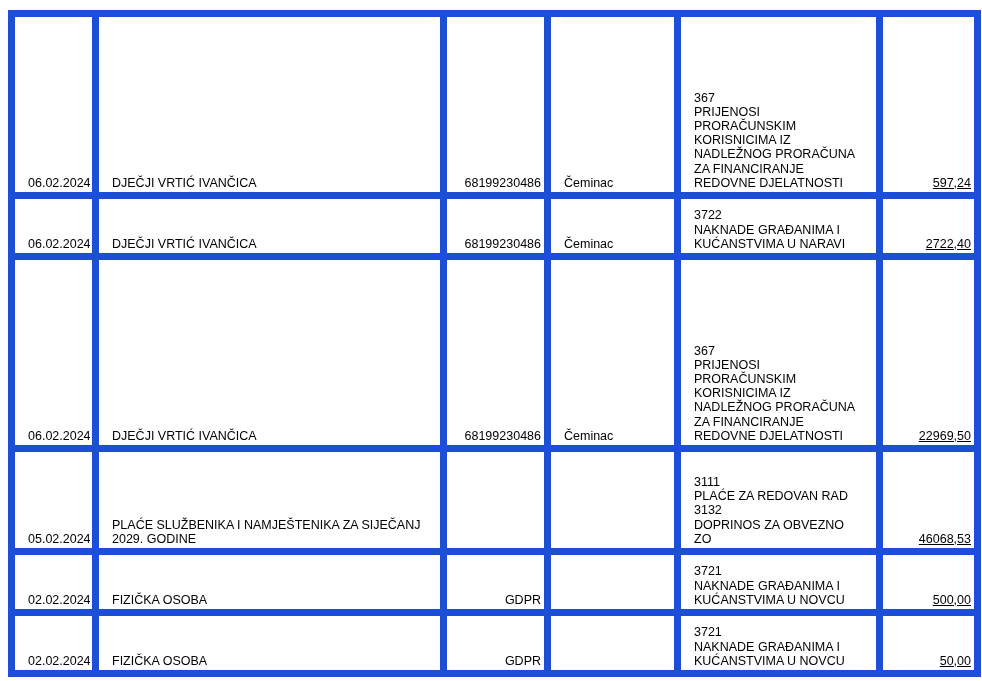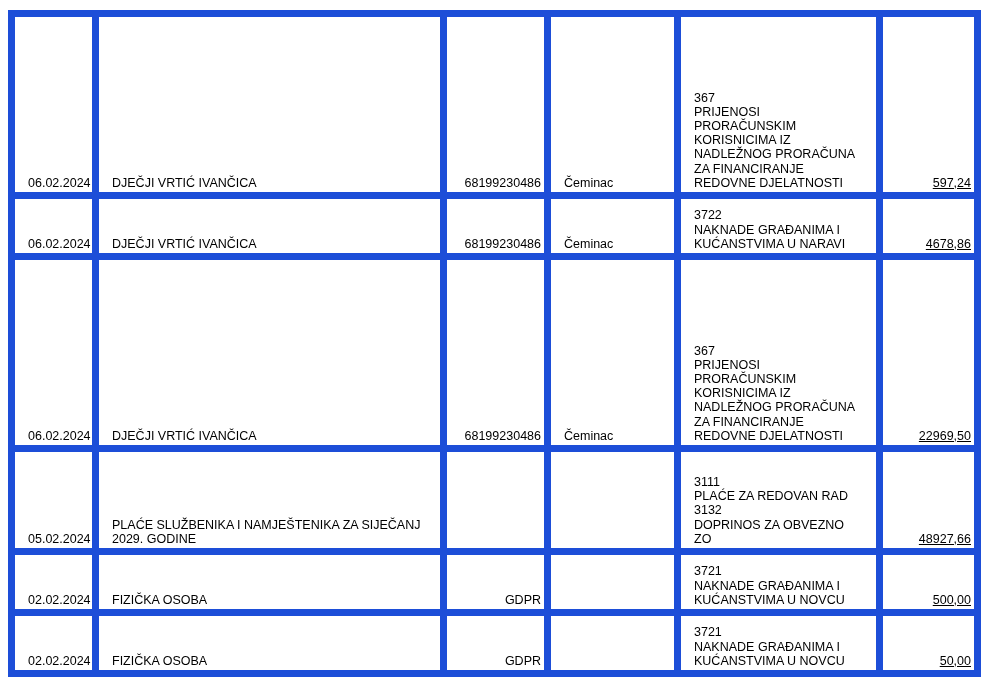--- a/index.html
+++ b/index.html
@@ -76,21 +76,21 @@
         <td class="amount">597,24</td>
       </tr>
       <tr style="height:61px">
         <td class="date">06.02.2024</td>
         <td class="name">DJEČJI VRTIĆ IVANČICA</td>
         <td class="oib">68199230486</td>
         <td class="place">Čeminac</td>
         <td class="acct">3722
 NAKNADE GRAĐANIMA I
 KUĆANSTVIMA U NARAVI</td>
-        <td class="amount">4678,86</td>
+        <td class="amount">2722,40</td>
       </tr>
       <tr style="height:192px">
         <td class="date">06.02.2024</td>
         <td class="name">DJEČJI VRTIĆ IVANČICA</td>
         <td class="oib">68199230486</td>
         <td class="place">Čeminac</td>
         <td class="acct">367
 PRIJENOSI
 PRORAČUNSKIM
 KORISNICIMA IZ
@@ -102,21 +102,21 @@
       <tr style="height:103px">
         <td class="date">05.02.2024</td>
         <td class="name">PLAĆE SLUŽBENIKA I NAMJEŠTENIKA ZA SIJEČANJ 2029. GODINE</td>
         <td class="oib"></td>
         <td class="place"></td>
         <td class="acct">3111
 PLAĆE ZA REDOVAN RAD
 3132
 DOPRINOS ZA OBVEZNO
 ZO</td>
-        <td class="amount">48927,66</td>
+        <td class="amount">46068,53</td>
       </tr>
       <tr style="height:61px">
         <td class="date">02.02.2024</td>
         <td class="name">FIZIČKA OSOBA</td>
         <td class="oib">GDPR</td>
         <td class="place"></td>
         <td class="acct">3721
 NAKNADE GRAĐANIMA I
 KUĆANSTVIMA U NOVCU</td>
         <td class="amount">500,00</td>

